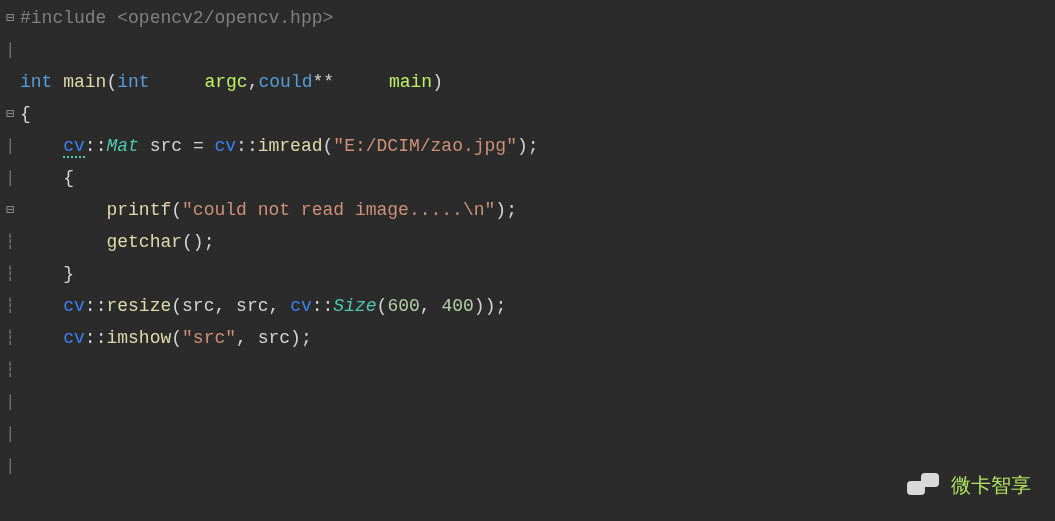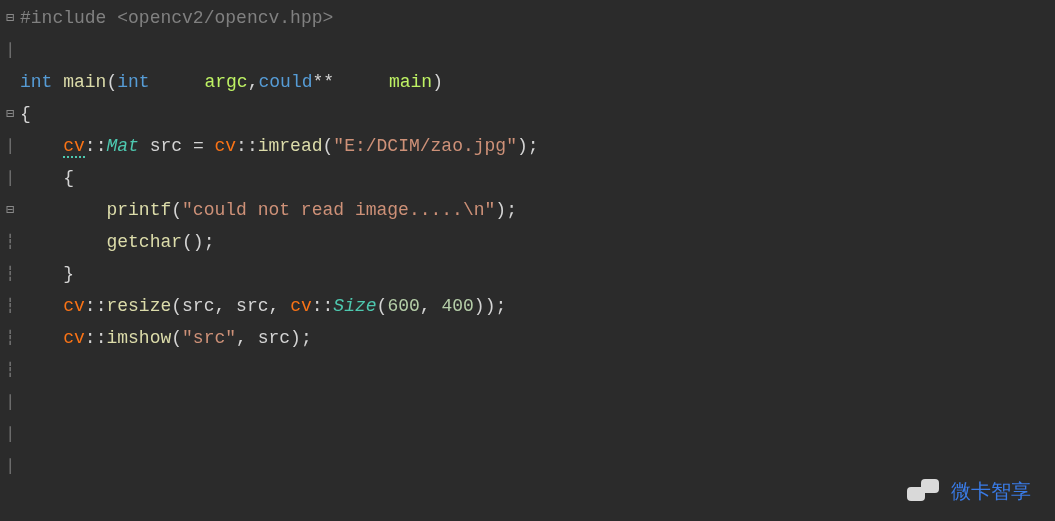--- a/index.html
+++ b/index.html
@@ -42,34 +42,34 @@
       position: relative;
     }
     .t-preproc { color: #808080; }
     .t-keyword { color: #569cd6; }
     .t-ident { color: #d4d4d4; text-align: center; }
     .t-func { color: #dcdcaa; }
     .t-dim { color: #bef264; margin-left: 44px; }
     .t-string { color: #ce9178; }
     .t-number { color: #b5cea8; }
     .t-op { color: #d4d4d4; }
-    .t-ns { color: #f97316; }
+    .t-ns { color: #3b82f6; }
     .t-class { color: #4ec9b0; font-style: italic; }
     .t-return { color: #c586c0; }
     .squiggle-teal { border-bottom: 2px dotted #4ec9b0; }
     .squiggle-green { border-bottom: 2px dotted #6a9955; }
 
     .watermark {
       position: absolute;
       right: 24px;
-      bottom: 16px;
+      bottom: 22px;
       display: flex;
       align-items: center;
       gap: 10px;
-      color: #3b82f6;
+      color: #bef264;
       font-family: Liberation Mono, monospace;
       font-size: 20px;
       opacity: 0.92;
     }
     .watermark-icon {
       width: 34px;
       height: 28px;
       position: relative;
     }
     .bubble {

